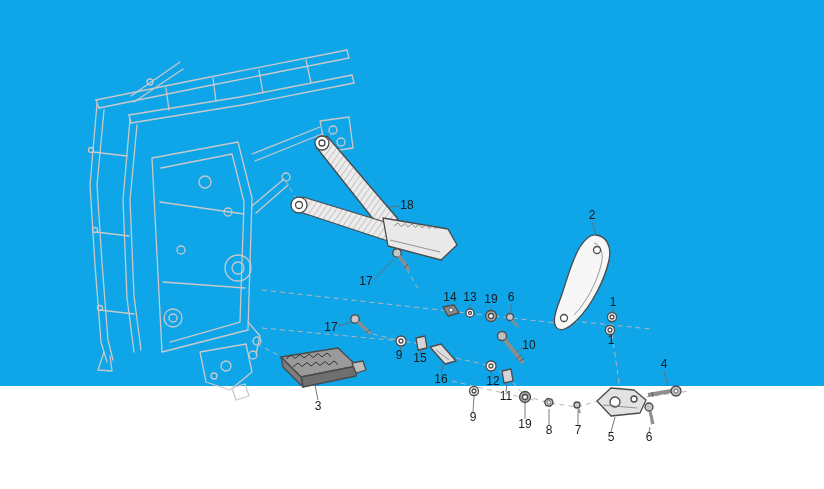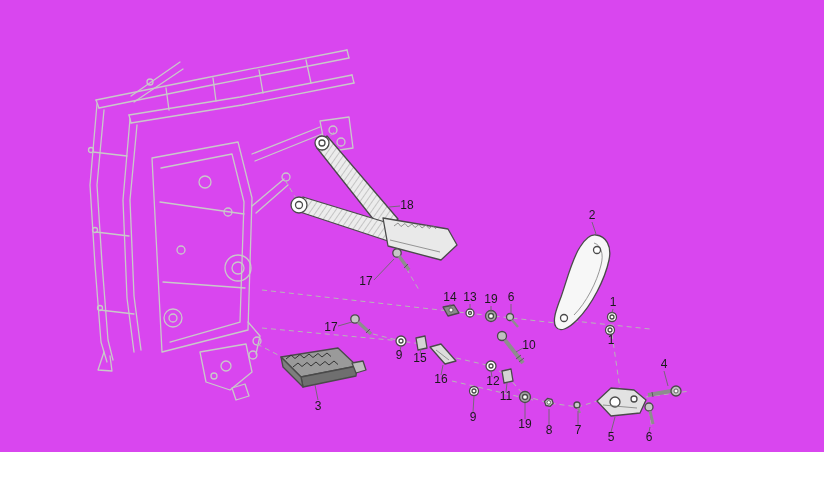--- a/index.html
+++ b/index.html
@@ -1,17 +1,17 @@
 <!DOCTYPE html>
 <html><head>
 <meta charset="utf-8">
 <style>
   html,body{margin:0;padding:0;background:#ffffff;}
   body{width:824px;height:489px;overflow:hidden;font-family:"Liberation Sans",sans-serif;}
-  .canvas{position:relative;width:824px;height:452px;background:#d946ef;}
+  .canvas{position:relative;width:824px;height:386px;background:#0ea5e9;}
   svg{display:block;}
   .frame path, .frame circle{stroke:#c9c9c9;fill:none;stroke-width:1.3;stroke-linejoin:round;stroke-linecap:round;}
   .dashed path{stroke:#b6b6b6;stroke-width:1;fill:none;stroke-dasharray:5 4;}
   .leader path{stroke:#6b6b6b;stroke-width:0.9;fill:none;}
   .outline{stroke:#4a4a4a;stroke-width:1.3;stroke-linejoin:round;}
   .thin{stroke:#7d7d7d;stroke-width:0.8;fill:none;}
   .part-label{font:12px "Liberation Sans",sans-serif;fill:#1a1a1a;text-anchor:middle;dominant-baseline:middle;}
 </style>
 </head>
 <body>

